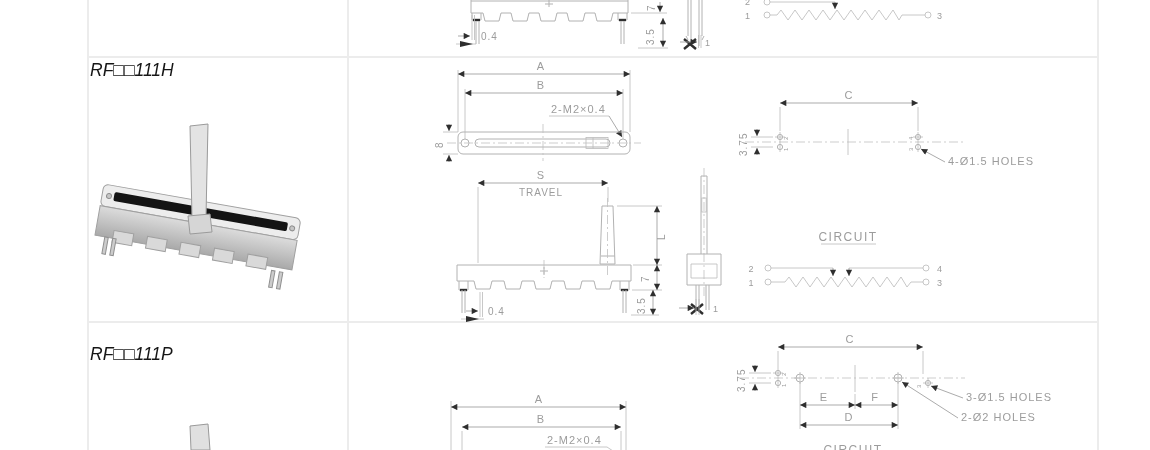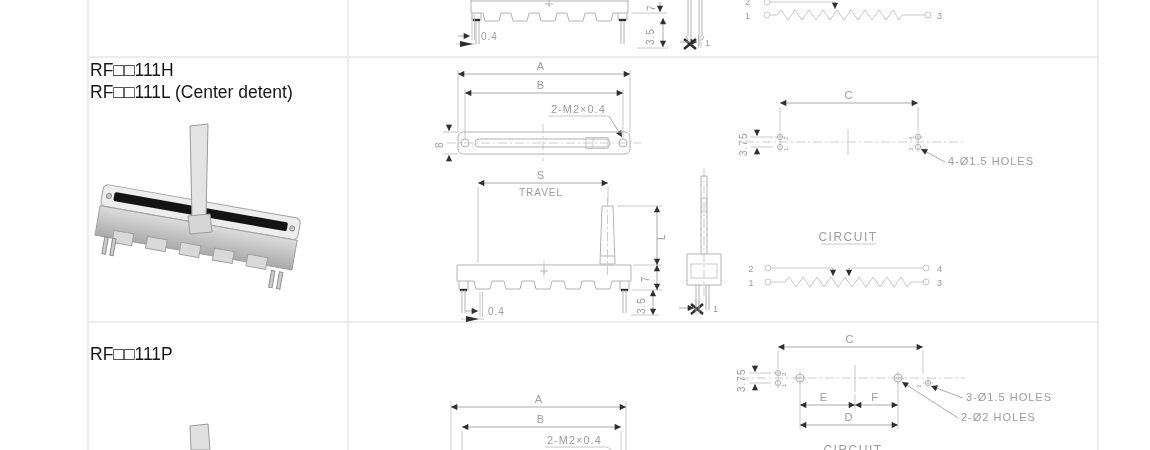--- a/index.html
+++ b/index.html
@@ -1,21 +1,21 @@
 <!DOCTYPE html>
 <html><head>
 <meta charset="utf-8">
 <style>
   html,body{margin:0;padding:0;background:#fff;}
   #stage{position:relative;width:1150px;height:450px;background:#fff;overflow:hidden;
          font-family:"Liberation Sans",sans-serif;}
   .vline{position:absolute;top:0;width:2px;height:450px;background:#ececec;}
   .hline{position:absolute;height:2px;background:#ececec;}
   .row-title{position:absolute;color:#161616;font-size:17.5px;line-height:22px;
-             font-family:"Liberation Sans",sans-serif;white-space:nowrap;}
+             font-family:"Liberation Sans",sans-serif;white-space:nowrap;font-style:italic;}
   svg{position:absolute;overflow:visible;}
   .ln{stroke:#b2b2b2;stroke-width:1;fill:none;}
   .thin{stroke:#bababa;stroke-width:.8;fill:none;}
   .dim{stroke:#a2a2a2;stroke-width:.9;fill:none;}
   .cl{stroke:#c0c0c0;stroke-width:.8;fill:none;stroke-dasharray:9 3 2 3;}
   .blk{stroke:#2e2e2e;stroke-width:2.4;fill:none;}
   text.cad{font-family:"Liberation Sans",sans-serif;font-size:11px;fill:#9c9c9c;letter-spacing:1px;}
   text.c10{font-size:10px;}
   text.c9{font-size:9px;letter-spacing:.5px;}
   text.c6{font-size:6px;letter-spacing:0;}
@@ -89,21 +89,20 @@
     <line class="dim" x1="105" y1="2" x2="105" y2="9" marker-end="url(#arr)"></line>
     <text class="cad c9" x="15" y="19">1</text>
     <circle class="thin" cx="37" cy="15" r="3"></circle>
     <polyline class="thin" points="40,15 47,15 51,10 58,20 65,10 72,20 79,10 86,20 93,10 100,20 107,10 114,20 121,10 128,20 135,10 142,20 149,10 156,20 163,10 169,20 172,15 195,15"></polyline>
     <circle class="thin" cx="198" cy="15" r="3"></circle>
     <text class="cad c9" x="207" y="19">3</text>
   </svg>
 
   <div class="row-title" style="left:90px;top:59px">
     <div>RF□□111H</div>
-    <div>RF□□111L (Center detent)</div>
   </div>
 
   <svg style="left:98px;top:120px" width="240" height="192">
     <g transform="translate(6,64) rotate(10)">
       <rect x="0" y="0" width="200" height="22" rx="5" fill="#ededed" stroke="#a0a0a0"></rect>
       <rect x="12" y="6" width="176" height="9" rx="2" fill="#141414"></rect>
       <circle cx="7" cy="11" r="2.5" fill="#c6c6c6" stroke="#8f8f8f"></circle>
       <circle cx="193" cy="11" r="2.5" fill="#c6c6c6" stroke="#8f8f8f"></circle>
       <rect x="0" y="22" width="200" height="30" fill="url(#metalGrad)" stroke="#a0a0a0"></rect>
       <rect x="18" y="44" width="20" height="12" fill="#d9d9d9" stroke="#a0a0a0"></rect>

